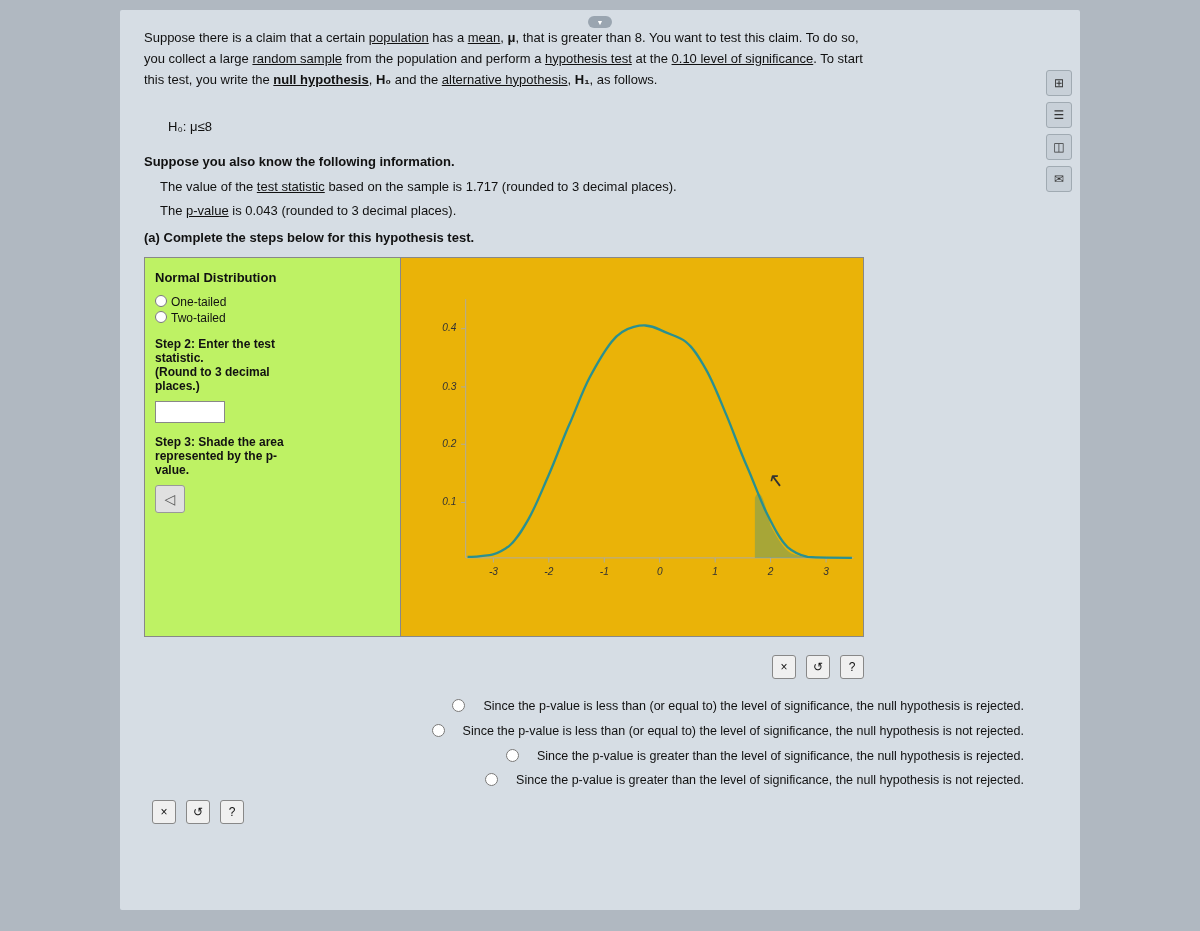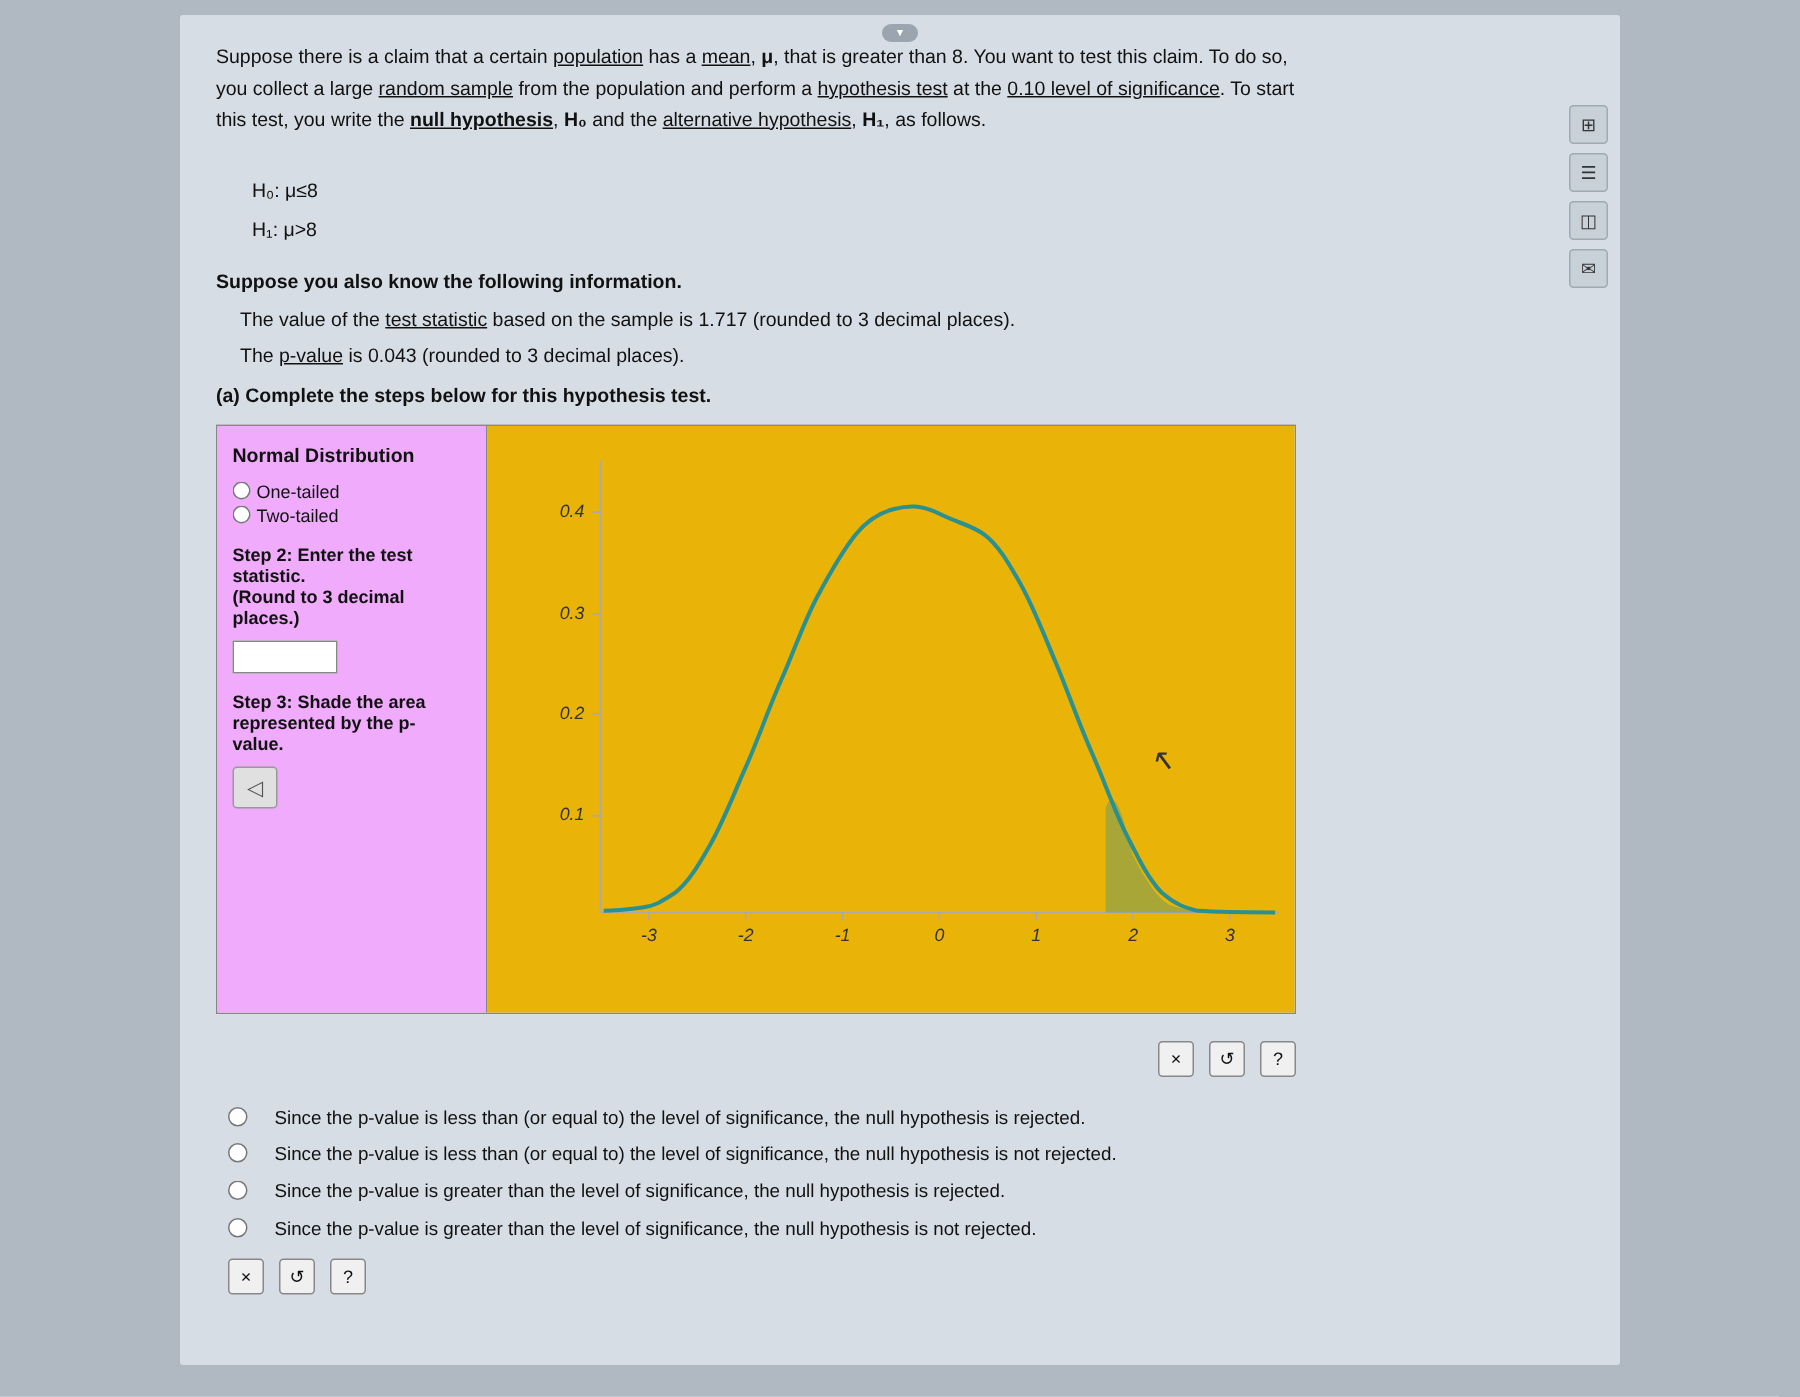--- a/index.html
+++ b/index.html
@@ -96,24 +96,24 @@
     .widget-area {
       display: flex;
       gap: 0;
       border: 1px solid #888;
       background: #fff;
       width: 720px;
       min-height: 380px;
       margin-bottom: 18px;
     }
     .left-panel {
-      width: 180px;
+      width: 256px;
       padding: 12px 10px;
       border-right: 1px solid #888;
-      background: #f0abfc;
+      background: #bef264;
     }
     .left-panel .panel-title {
       font-weight: bold;
       font-size: 13px;
       margin-bottom: 10px;
     }
     .step-label {
       font-size: 12px;
       font-weight: bold;
       margin-bottom: 4px;
@@ -203,20 +203,21 @@
     .answer-options {
       margin-left: 8px;
     }
     .answer-option {
       display: flex;
       align-items: flex-start;
       gap: 18px;
       margin-bottom: 6px;
       font-size: 12.5px;
       line-height: 1.5;
+      justify-content: flex-end;
     }
     .answer-option input[type="radio"] {
       margin-top: 2px;
       flex-shrink: 0;
     }
     .part-b-actions {
       display: flex;
       align-items: center;
       gap: 10px;
       margin-top: 10px;
@@ -238,21 +239,20 @@
   </div>
 
   <div class="intro-text">
     <span>Suppose there is a claim that a certain <u>population</u> has a <u>mean</u>, <b>μ</b>, that is greater than 8. You want to test this claim. To do so,</span><br>
     <span>you collect a large <u>random sample</u> from the population and perform a <u>hypothesis test</u> at the <u>0.10 level of significance</u>. To start</span><br>
     <span>this test, you write the <u><b>null hypothesis</b></u>, <b>H₀</b> and the <u>alternative hypothesis</u>, <b>H₁</b>, as follows.</span>
   </div>
 
   <div class="hypothesis-block">
     <div class="h-line">H₀: μ≤8</div>
-    <div class="h-line">H₁: μ&gt;8</div>
   </div>
 
   <div class="info-section">
     <div class="info-title">Suppose you also know the following information.</div>
     <div class="info-item">
       The value of the <u>test statistic</u> based on the sample is 1.717 (rounded to 3 decimal places).
     </div>
     <div class="info-item">
       The <u>p-value</u> is 0.043 (rounded to 3 decimal places).
     </div>

